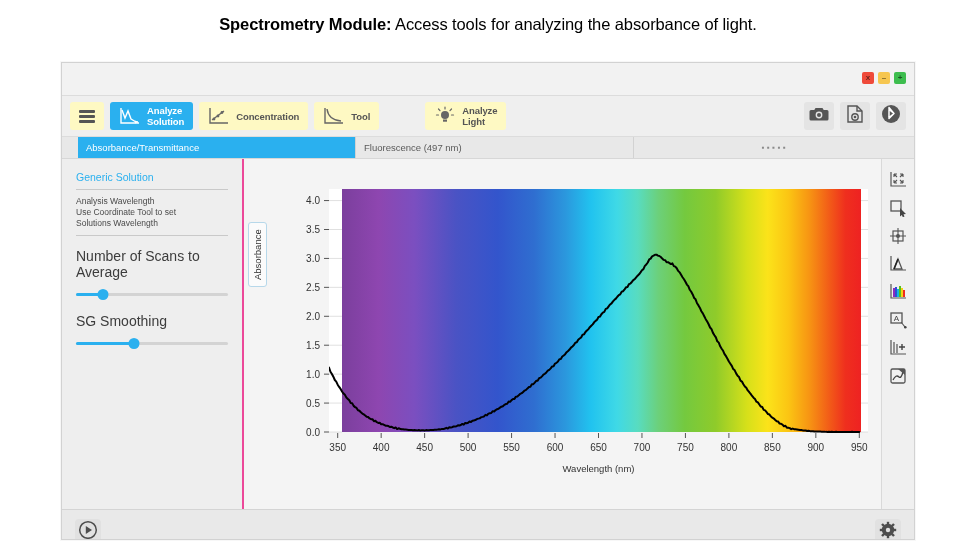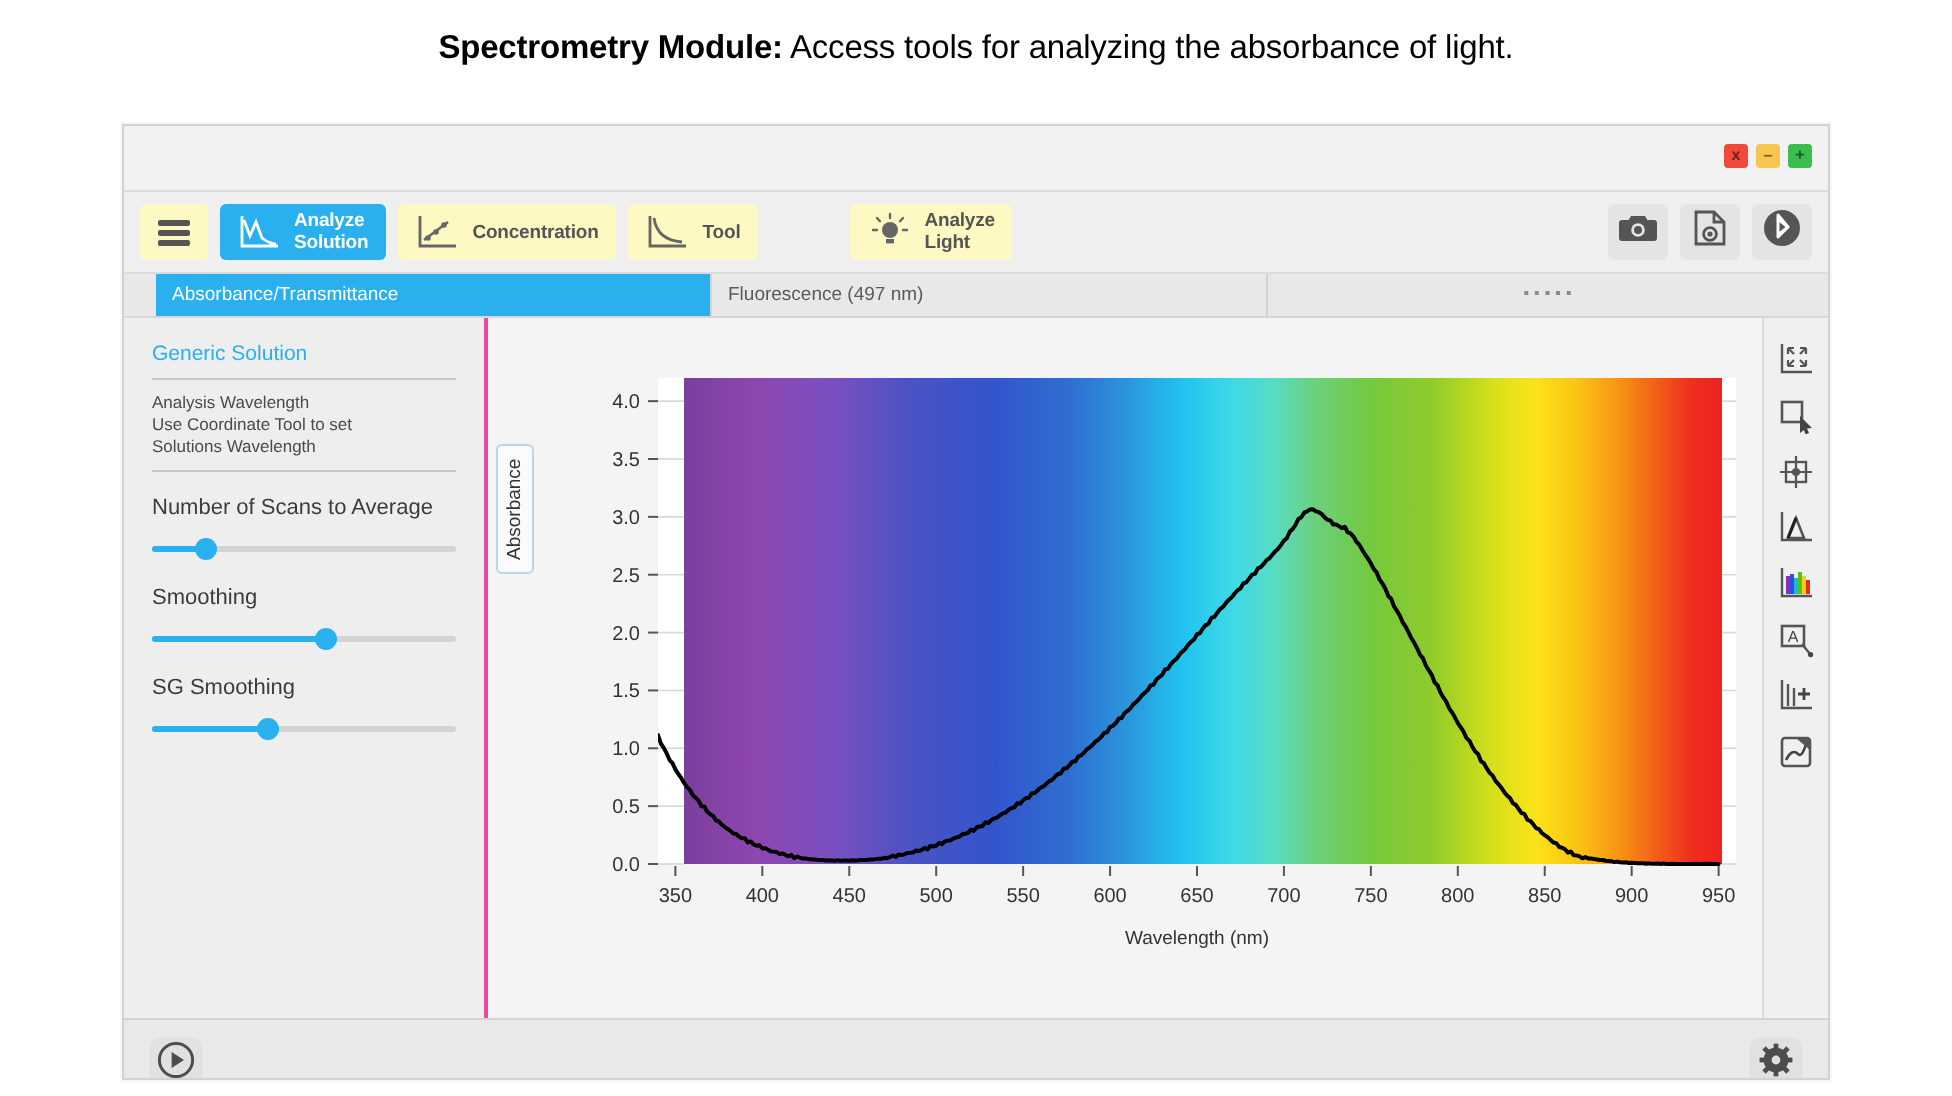--- a/index.html
+++ b/index.html
@@ -139,21 +139,21 @@
     margin-bottom: 6px;
   }
   .sb-note {
     font-size: 8.5px; color: #4a4a4a; line-height: 11px;
     padding-bottom: 6px;
     border-bottom: 1px solid #c9c9c9;
     margin-bottom: 12px;
     white-space: pre-line;
   }
   .sl-group { margin-bottom: 13px; }
-  .sl-label { font-size: 11px; color: #3c3c3c; margin-bottom: 9px; }
+  .sl-label { font-size: 14px; color: #3c3c3c; margin-bottom: 9px; }
   .slider { position: relative; height: 11px; cursor: pointer; }
   .slider .track {
     position: absolute; left: 0; right: 0; top: 4px;
     height: 3px; border-radius: 2px; background: #d3d3d3;
   }
   .slider .fill {
     position: absolute; left: 0; top: 4px;
     height: 3px; border-radius: 2px; background: #2ab0ef;
   }
   .slider .knob {
@@ -342,28 +342,20 @@
 
       <div class="sl-group">
         <div class="sl-label">Number of Scans to Average</div>
         <div class="slider">
           <div class="track"></div>
           <div class="fill" style="width:18%"></div>
           <div class="knob" style="left:18%"></div>
         </div>
       </div>
 
-      <div class="sl-group">
-        <div class="sl-label">Smoothing</div>
-        <div class="slider">
-          <div class="track"></div>
-          <div class="fill" style="width:57%"></div>
-          <div class="knob" style="left:57%"></div>
-        </div>
-      </div>
 
       <div class="sl-group">
         <div class="sl-label">SG Smoothing</div>
         <div class="slider">
           <div class="track"></div>
           <div class="fill" style="width:38%"></div>
           <div class="knob" style="left:38%"></div>
         </div>
       </div>
     </div>

